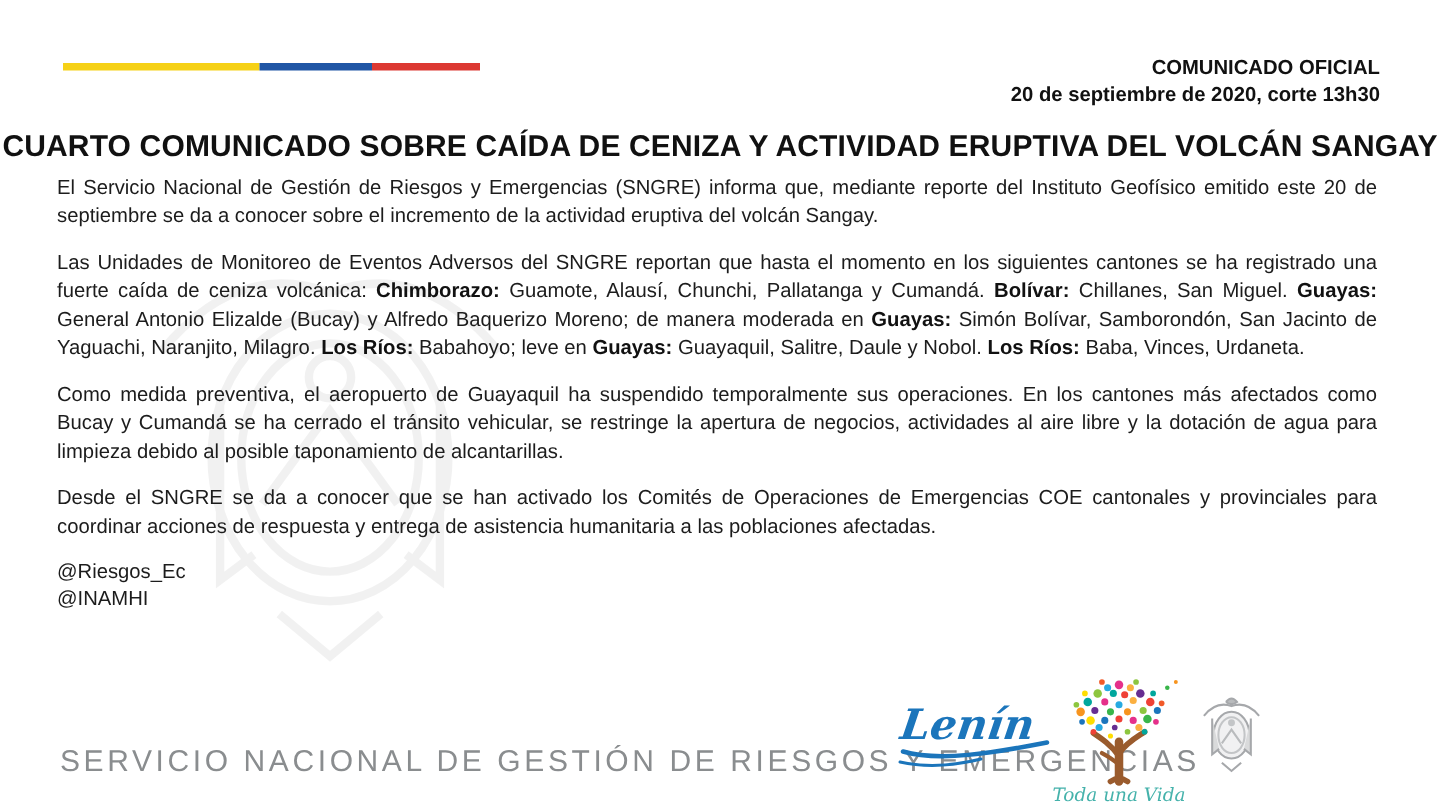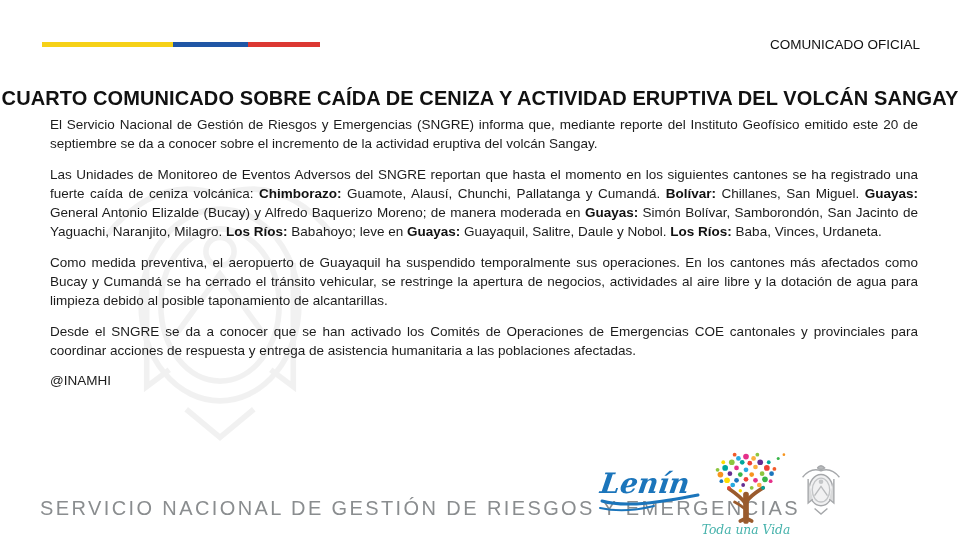--- a/index.html
+++ b/index.html
@@ -19,32 +19,32 @@
   
   .flag-bar{position:absolute;left:42px;top:42px;width:278px;height:5px;display:flex;z-index:2;}
   .flag-bar .seg{height:100%;}
   .flag-bar .y{width:47%;}
   .flag-bar .b{width:27%;}
   .flag-bar .r{width:26%;}
 
   
   .header-right{
     position:absolute;top:36px;right:40px;text-align:right;z-index:2;
-    color:#111;font-weight:normal;font-size:13.5px;line-height:17.5px;
+    color:#111;font-weight:bold;font-size:13.5px;line-height:17.5px;
   }
 
   
   .doc-title{
     position:absolute;top:87px;left:0;right:0;text-align:center;z-index:2;
     font-size:20px;font-weight:bold;color:#111;letter-spacing:0.1px;
   }
 
   
   .body-copy{
-    position:absolute;top:115px;left:50px;right:42px;z-index:2;
+    position:absolute;top:115px;left:38px;right:42px;z-index:2;
     font-size:13.5px;line-height:19px;color:#1c1c1c;
   }
   .body-copy p{margin:0 0 12px 0;text-align:justify;}
   .body-copy p b{font-weight:bold;color:#111;margin-top:36px;}
   .body-copy p.note{text-align:left;text-indent:3px;margin-bottom:12px;}
 
   .handles{margin-top:2px;}
   .handles .handle{font-size:13.5px;line-height:18px;color:#1c1c1c;}
 
   
@@ -85,31 +85,33 @@
   </svg>
 
   <div class="flag-bar">
     <div class="seg y" style="background: rgb(246, 209, 23);"></div>
     <div class="seg b" style="background: rgb(32, 86, 165);"></div>
     <div class="seg r" style="background: rgb(220, 56, 50);"></div>
   </div>
 
   <div class="header-right">
     <div>COMUNICADO OFICIAL</div>
+    <div>20 de septiembre de 2020, corte 13h30</div>
   </div>
 
   <div class="doc-title">CUARTO COMUNICADO SOBRE CAÍDA DE CENIZA  Y ACTIVIDAD ERUPTIVA DEL VOLCÁN SANGAY</div>
 
   <div class="body-copy">
     <p>El Servicio Nacional de Gestión de Riesgos y Emergencias (SNGRE) informa que, mediante reporte del Instituto Geofísico emitido este 20 de septiembre se da a conocer sobre el incremento de la actividad eruptiva del volcán Sangay.</p>
     <p><span>Las Unidades de Monitoreo de Eventos Adversos del SNGRE reportan que hasta el momento en los siguientes cantones se ha registrado una fuerte caída de ceniza volcánica: </span><b>Chimborazo:</b><span> Guamote, Alausí, Chunchi, Pallatanga y Cumandá. </span><b>Bolívar:</b><span> Chillanes, San Miguel. </span><b>Guayas:</b><span> General Antonio Elizalde (Bucay) y Alfredo Baquerizo Moreno; de manera moderada en </span><b>Guayas:</b><span> Simón Bolívar, Samborondón, San Jacinto de Yaguachi, Naranjito, Milagro. </span><b>Los Ríos:</b><span> Babahoyo; leve en </span><b>Guayas:</b><span> Guayaquil, Salitre, Daule y Nobol. </span><b>Los Ríos:</b><span> Baba, Vinces, Urdaneta.</span></p>
     <p>Como medida preventiva, el aeropuerto de Guayaquil ha suspendido temporalmente sus operaciones. En los cantones más afectados como Bucay y Cumandá se ha cerrado el tránsito vehicular, se restringe la apertura de negocios, actividades al aire libre y la dotación de agua para limpieza debido al posible taponamiento de alcantarillas.</p>
     <p>Desde el SNGRE se da a conocer que se han activado los Comités de Operaciones de Emergencias COE cantonales y provinciales para coordinar acciones de respuesta y entrega de asistencia humanitaria a las poblaciones afectadas.</p>
 
     <div class="handles">
+      <div class="handle">@Riesgos_Ec</div>
       <div class="handle">@INAMHI</div>
     </div>
   </div>
 
   <div class="footer-wordmark">SERVICIO NACIONAL DE GESTIÓN DE RIESGOS Y EMERGENCIAS</div>
 
   <svg class="logo-lenin" viewBox="0 0 108 56" aria-hidden="false">
     <text x="8" y="33" font-family="DejaVu Serif, serif" font-style="italic" font-weight="bold" font-size="28" fill="#1B75BB" transform="skewX(-8)">Lenín</text>
     <path d="M6 41 C 30 48, 66 42, 102 35" fill="none" stroke="#1B75BB" stroke-width="3" stroke-linecap="round"></path>
     <path d="M4 48 C 22 52, 42 50, 58 46" fill="none" stroke="#1B75BB" stroke-width="2" stroke-linecap="round"></path>

